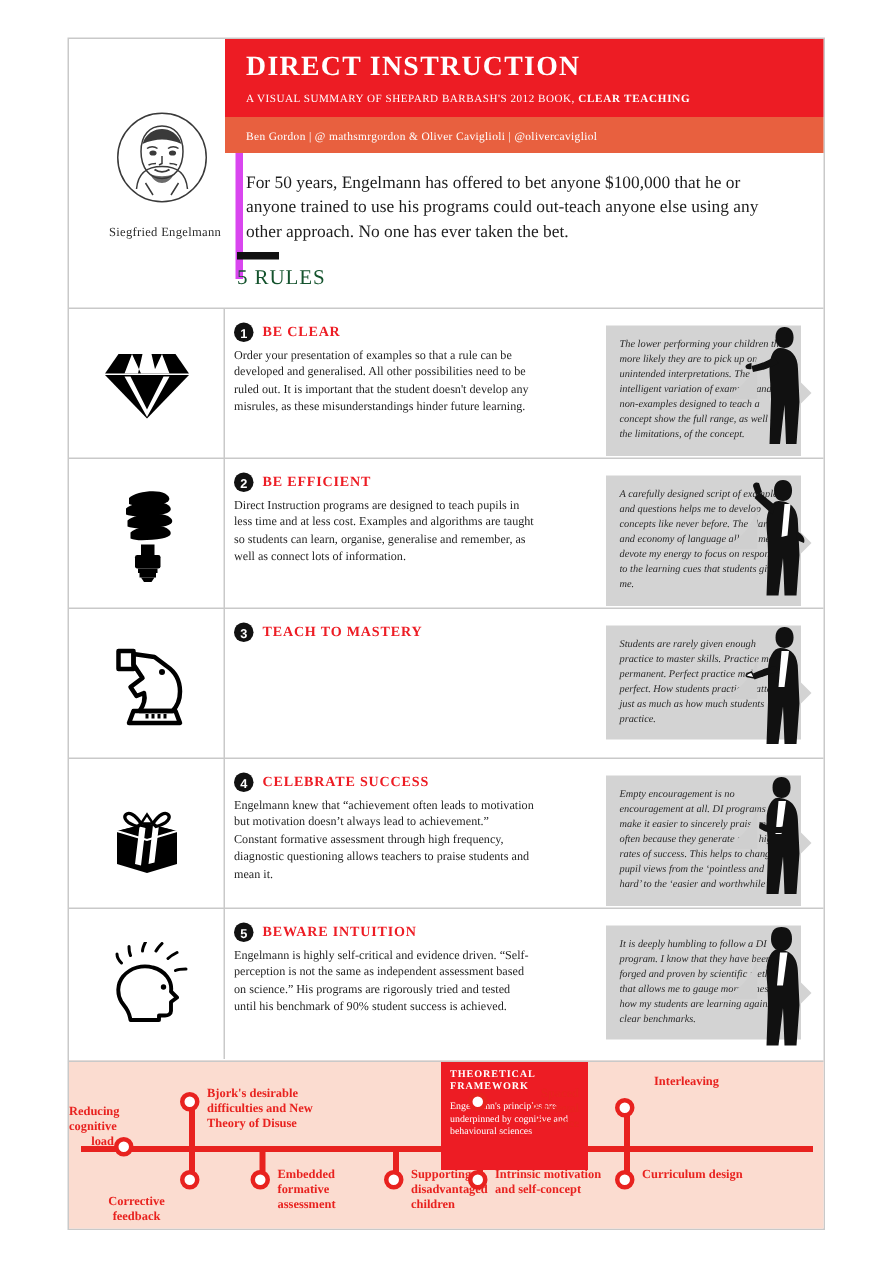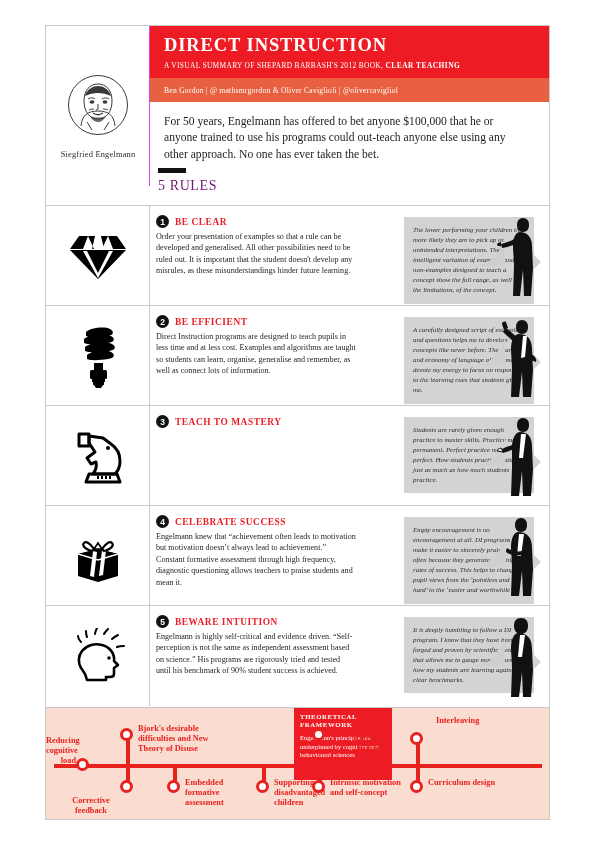--- a/index.html
+++ b/index.html
@@ -15,22 +15,22 @@
   .frame{
     position:absolute;left:45px;top:25px;width:505px;height:795px;
     border:1px solid #c9c9c9;
     box-sizing:border-box;
     background:#fff;
   }
 
   
   .top{position:absolute;left:46px;top:26px;width:503px;height:160px;}
   .portrait-col{
-    position:absolute;left:0;top:0;width:104px;height:160px;
-    border-right:1px solid #d946ef;
+    position:absolute;left:12px;top:0;width:104px;height:160px;
+    border-right:5px solid #d946ef;
     box-sizing:border-box;
   }
   .portrait{
     position:absolute;left:50%;top:48px;transform:translateX(-50%);
     width:62px;height:62px;
   }
   .portrait-name{
     position:absolute;left:0;top:124px;width:104px;text-align:center;
     font-size:8.4px;color:#2b2b2b;letter-spacing:.2px;
   }
@@ -55,21 +55,21 @@
   }
   .lead{
     padding:12px 22px 0 14px;
     font-size:11.6px;line-height:1.42;color:#1d1d1d;
   }
   .rulesmark{
     position:absolute;left:158px;top:168px;width:28px;height:5px;background:#111;
   }
   .ruleshead{
     position:absolute;left:158px;top:178px;
-    font-size:14px;letter-spacing:.6px;color:#701a75;
+    font-size:14px;letter-spacing:.6px;color:#14532d;
   }
 
   
   .row{
     position:absolute;left:46px;width:503px;height:100px;
     border-top:1px solid #c9c9c9;box-sizing:border-box;
   }
   .row .iconcell{
     position:absolute;left:0;top:0;width:104px;height:100px;
     border-right:1px solid #c9c9c9;box-sizing:border-box;

